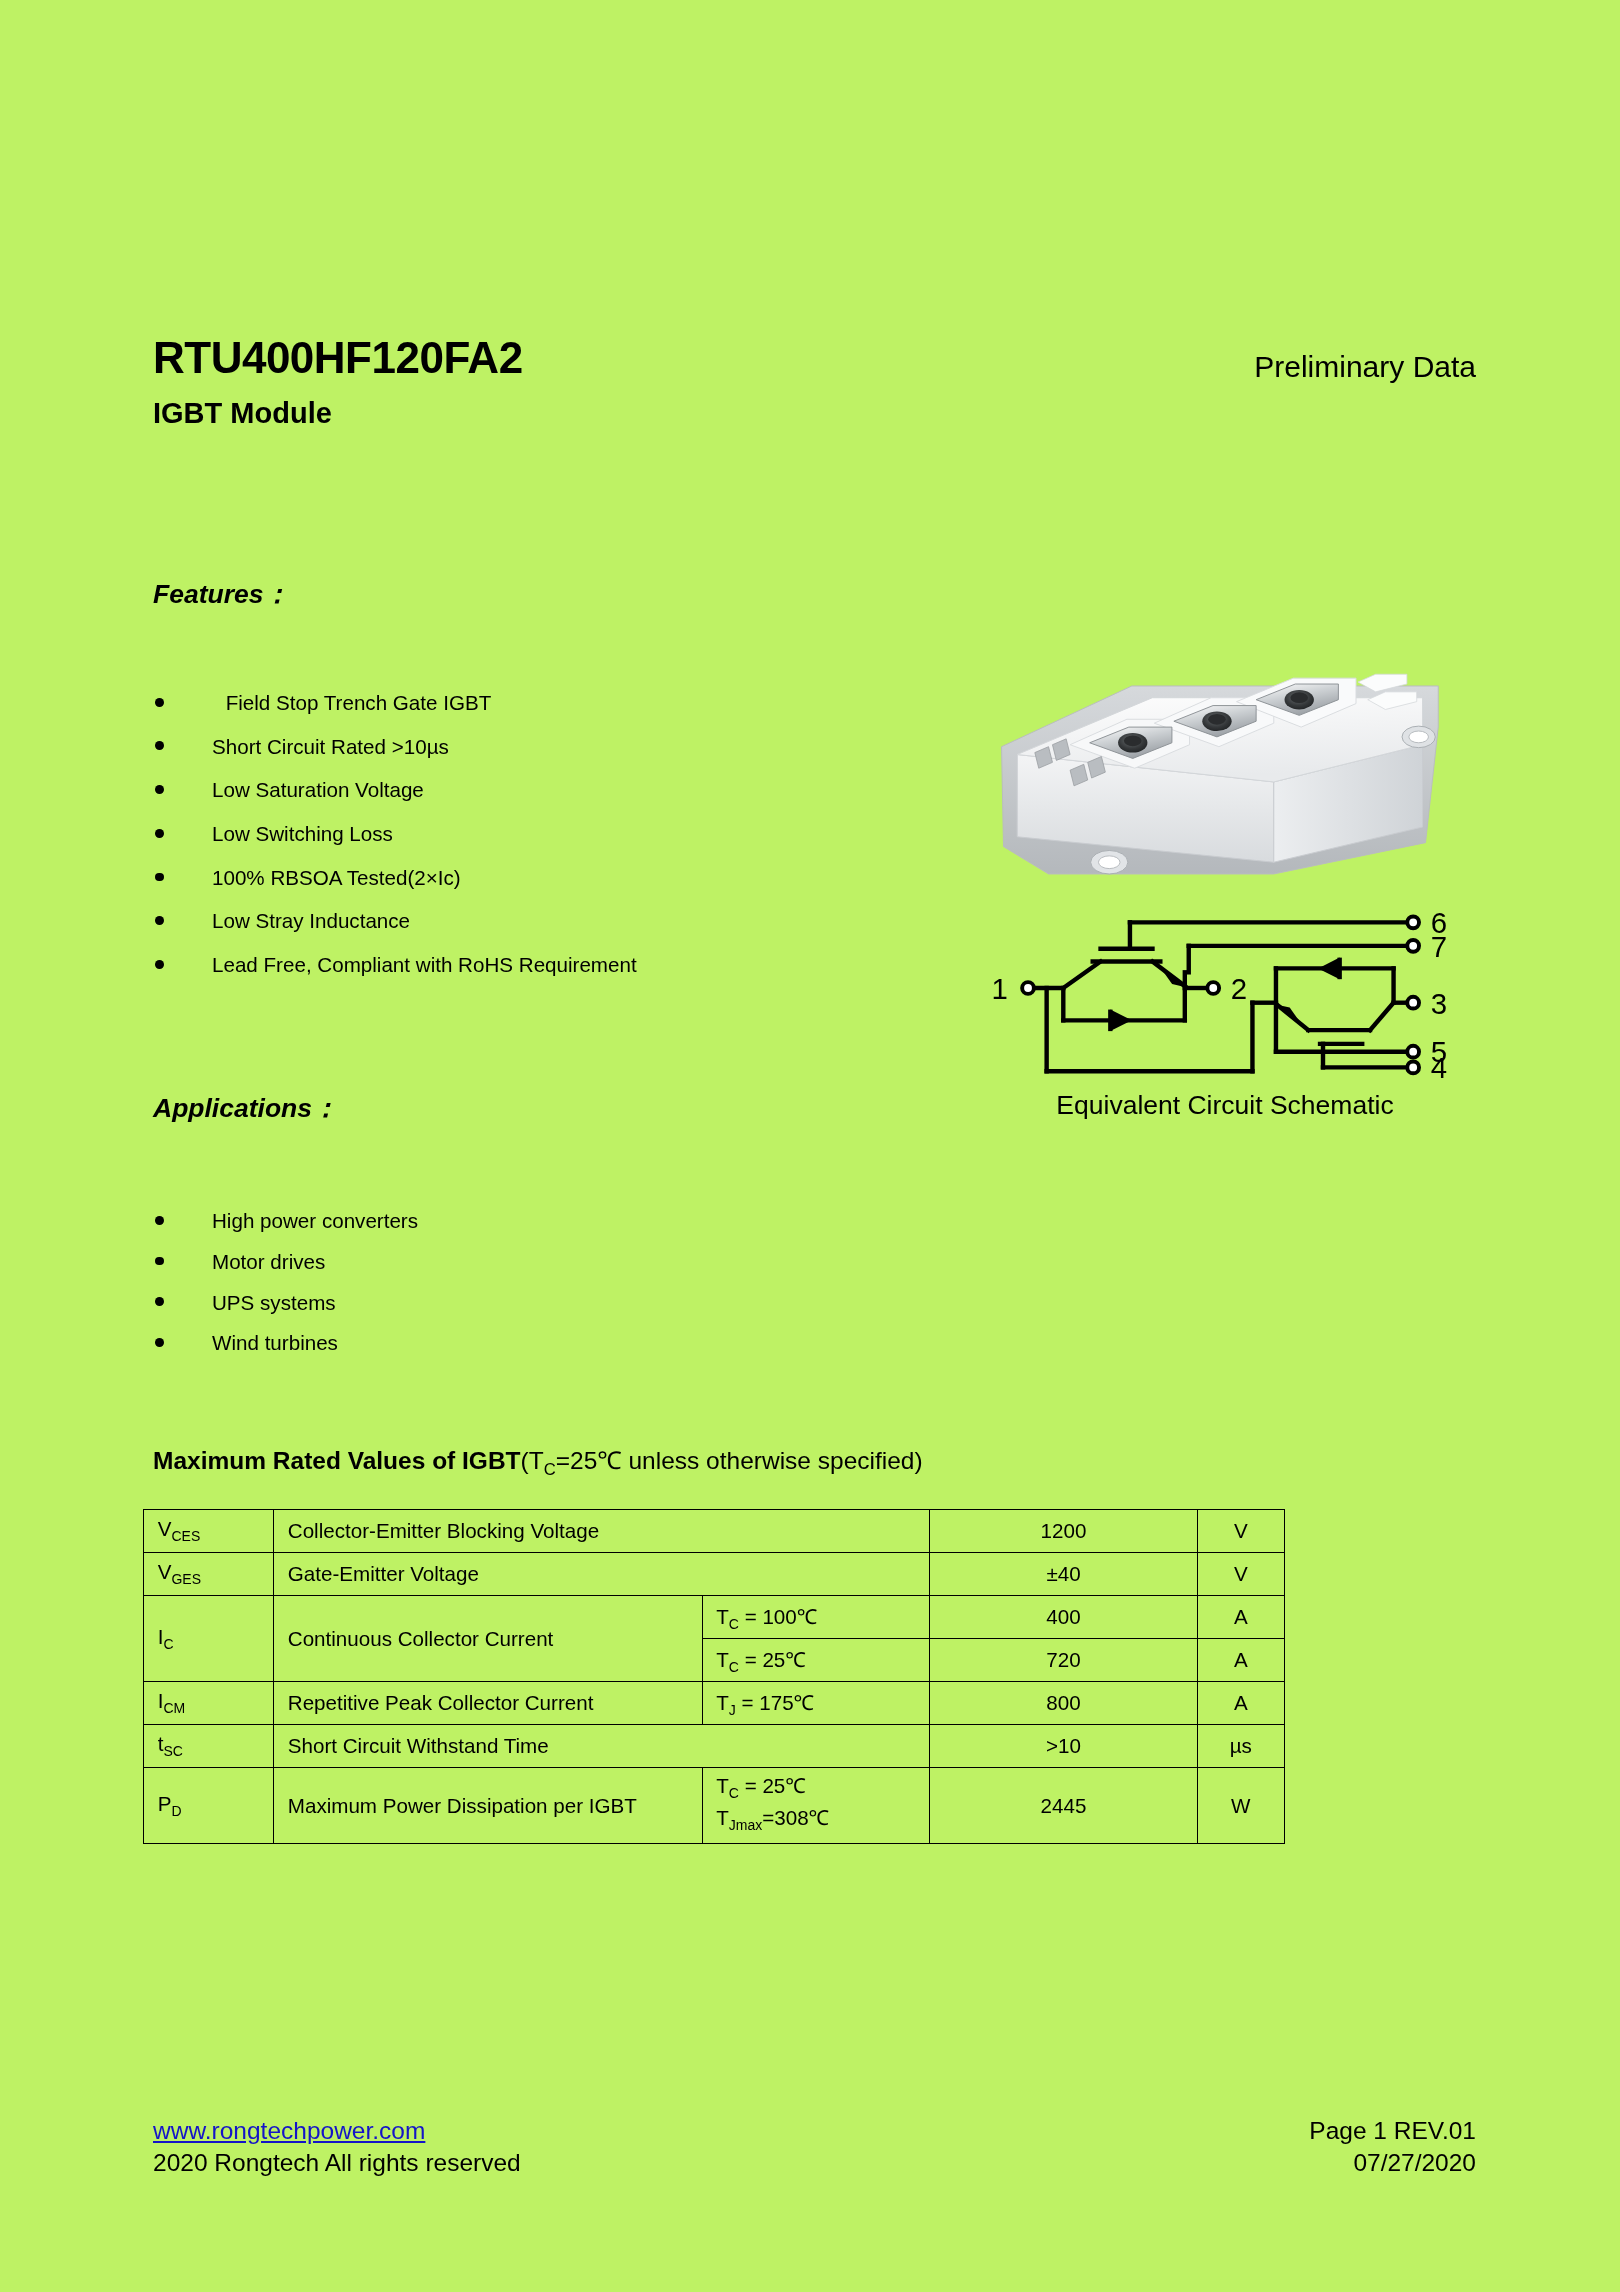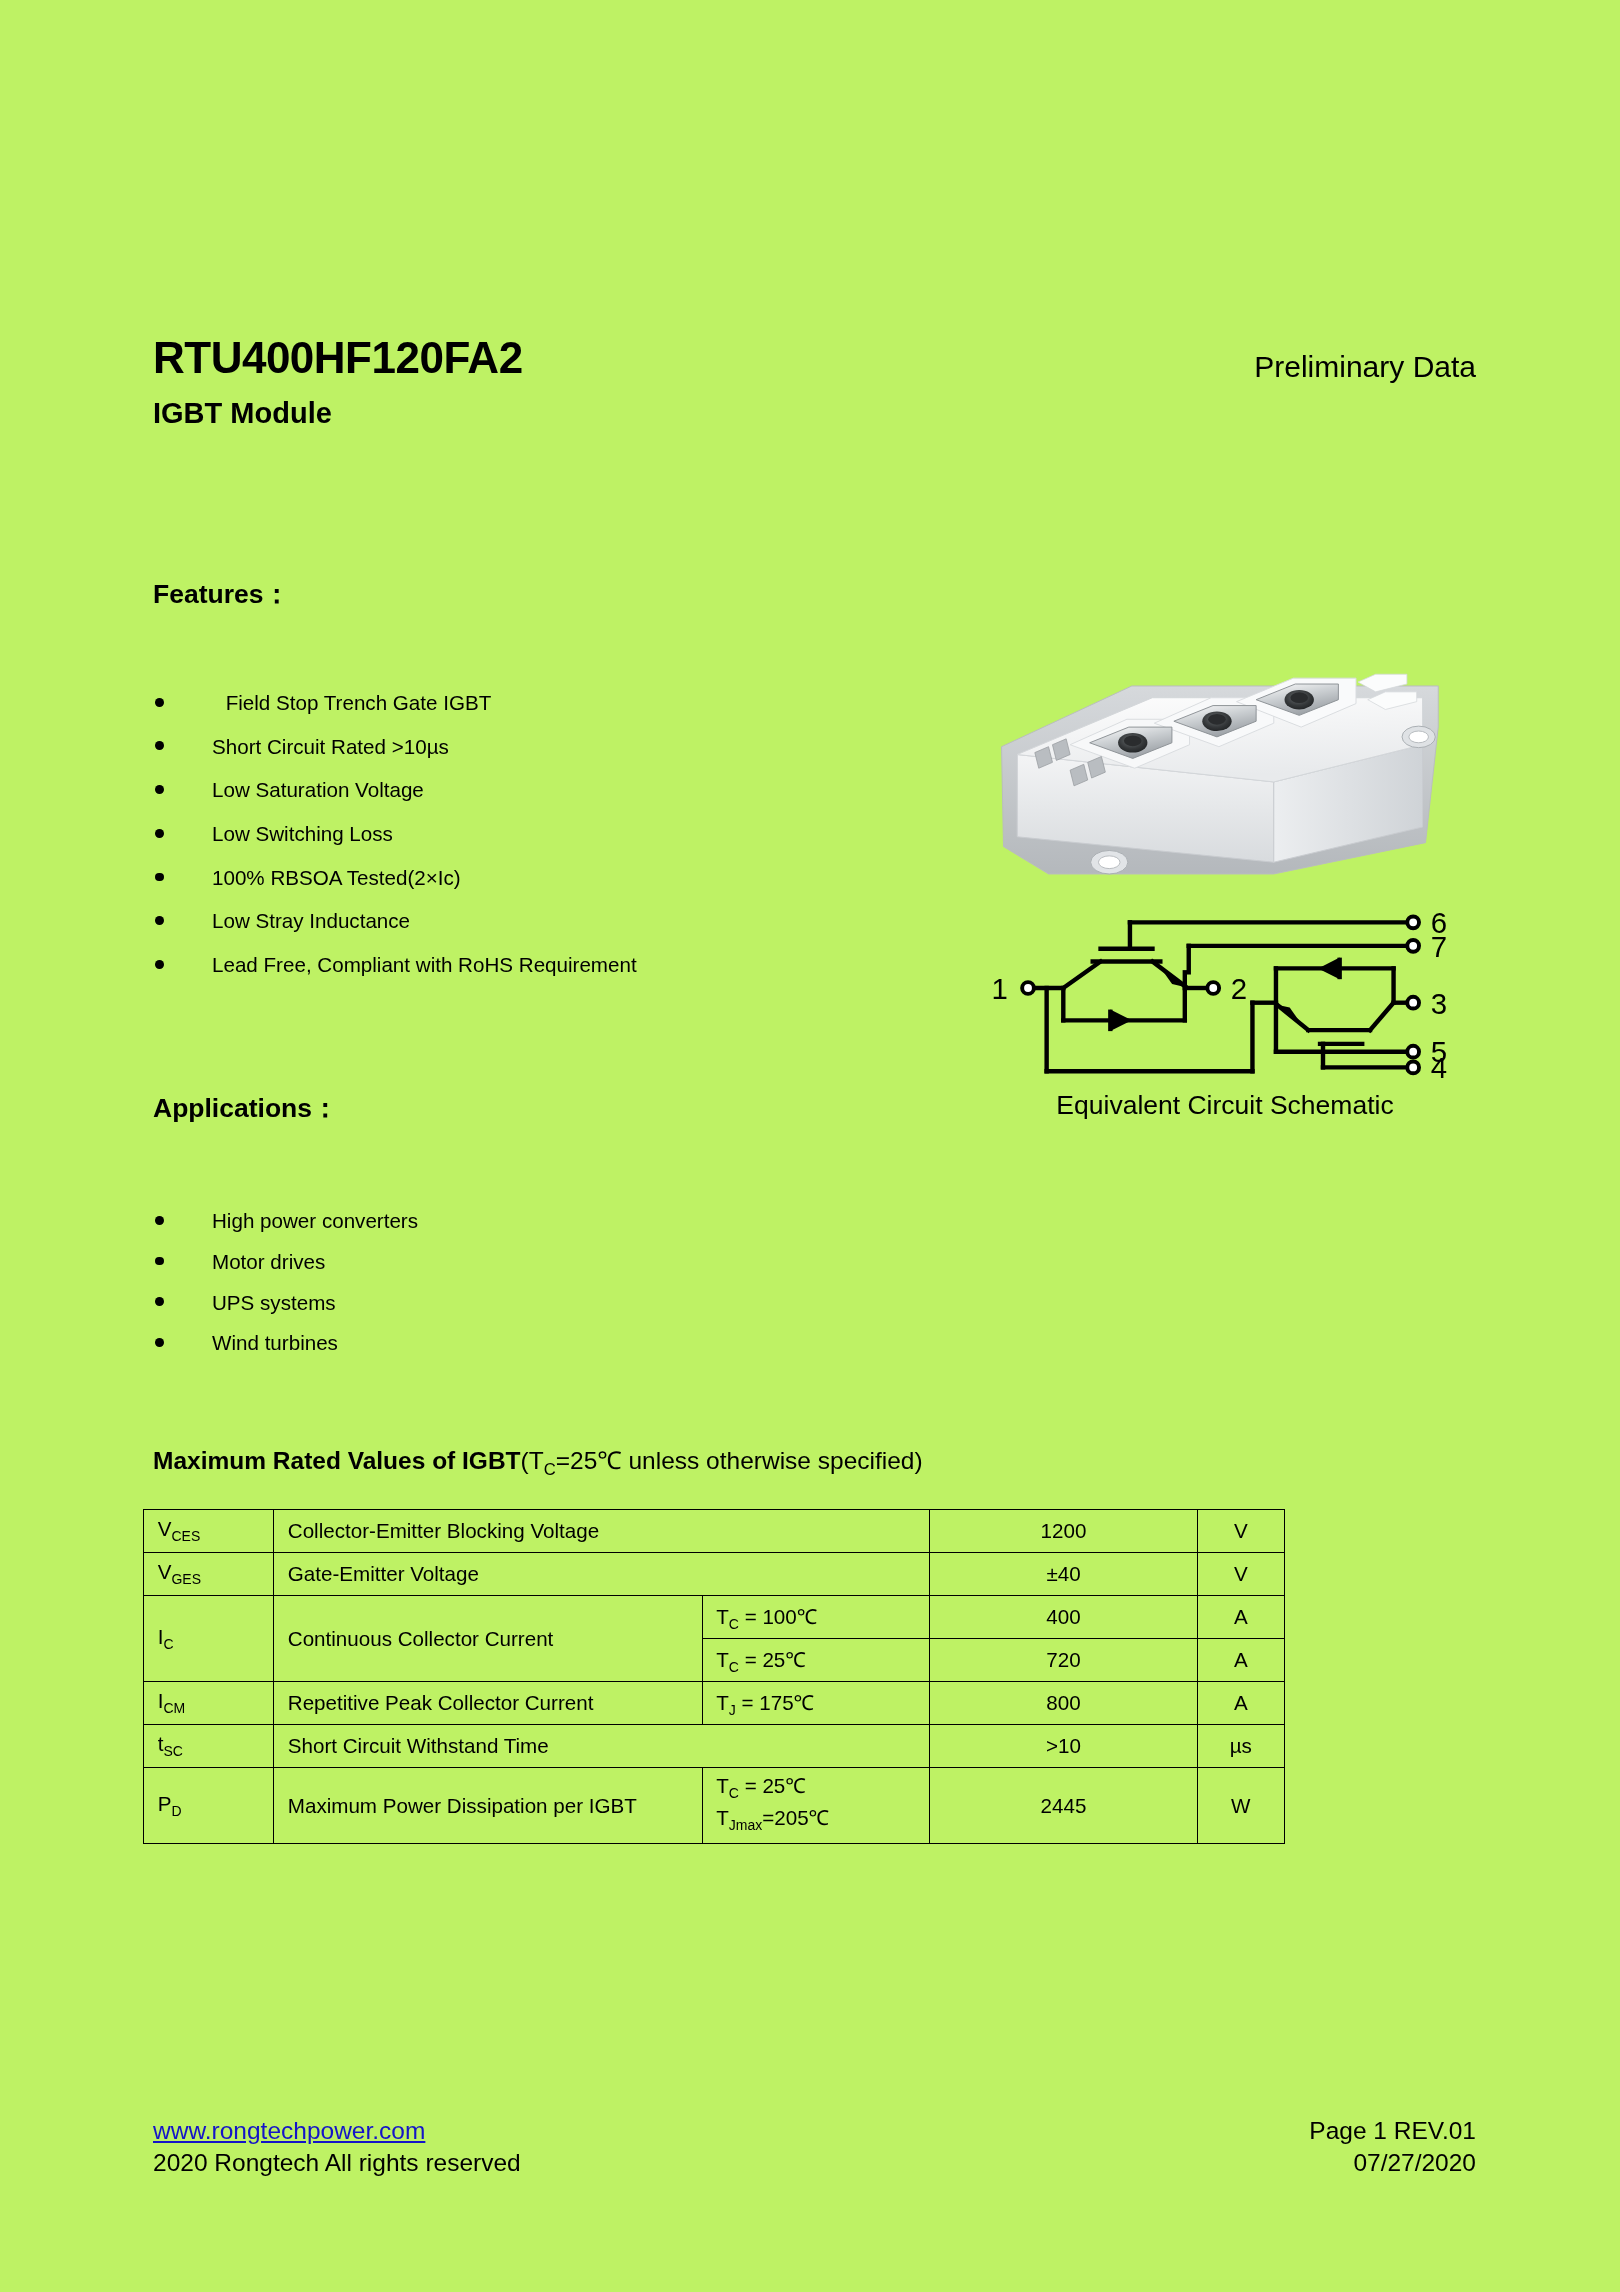--- a/index.html
+++ b/index.html
@@ -56,20 +56,21 @@
     white-space: nowrap;
     margin-top: 16px;
   }
 
   
   .section-head {
     position: absolute;
     font-size: 26.5px;
     font-weight: bold;
     white-space: nowrap;
+    font-style: italic;
   }
   #features-head { left: 153px; top: 576px; }
   #applications-head { left: 153px; top: 1090px; }
 
   
   .bullet-list {
     position: absolute;
     left: 153px;
     list-style: none;
     margin: 2px;
@@ -471,21 +472,21 @@
         <td class="c-desc" colspan="2">Short Circuit Withstand Time</td>
         <td class="c-val">&gt;10</td>
         <td class="c-unit">µs</td>
       </tr>
 
       <tr>
         <td class="c-symbol"><span>P</span><sub>D</sub></td>
         <td class="c-desc">Maximum Power Dissipation per IGBT</td>
         <td class="c-cond two-line">
           <div><span>T</span><sub>C</sub><span> = 25℃</span></div>
-          <div><span>T</span><sub>Jmax</sub><span>=205℃</span></div>
+          <div><span>T</span><sub>Jmax</sub><span>=308℃</span></div>
         </td>
         <td class="c-val">2445</td>
         <td class="c-unit">W</td>
       </tr>
     </tbody>
   </table>
 
   <div class="footer">
     <div class="footer-left">
       <a class="footer-link" href="#">www.rongtechpower.com</a>

